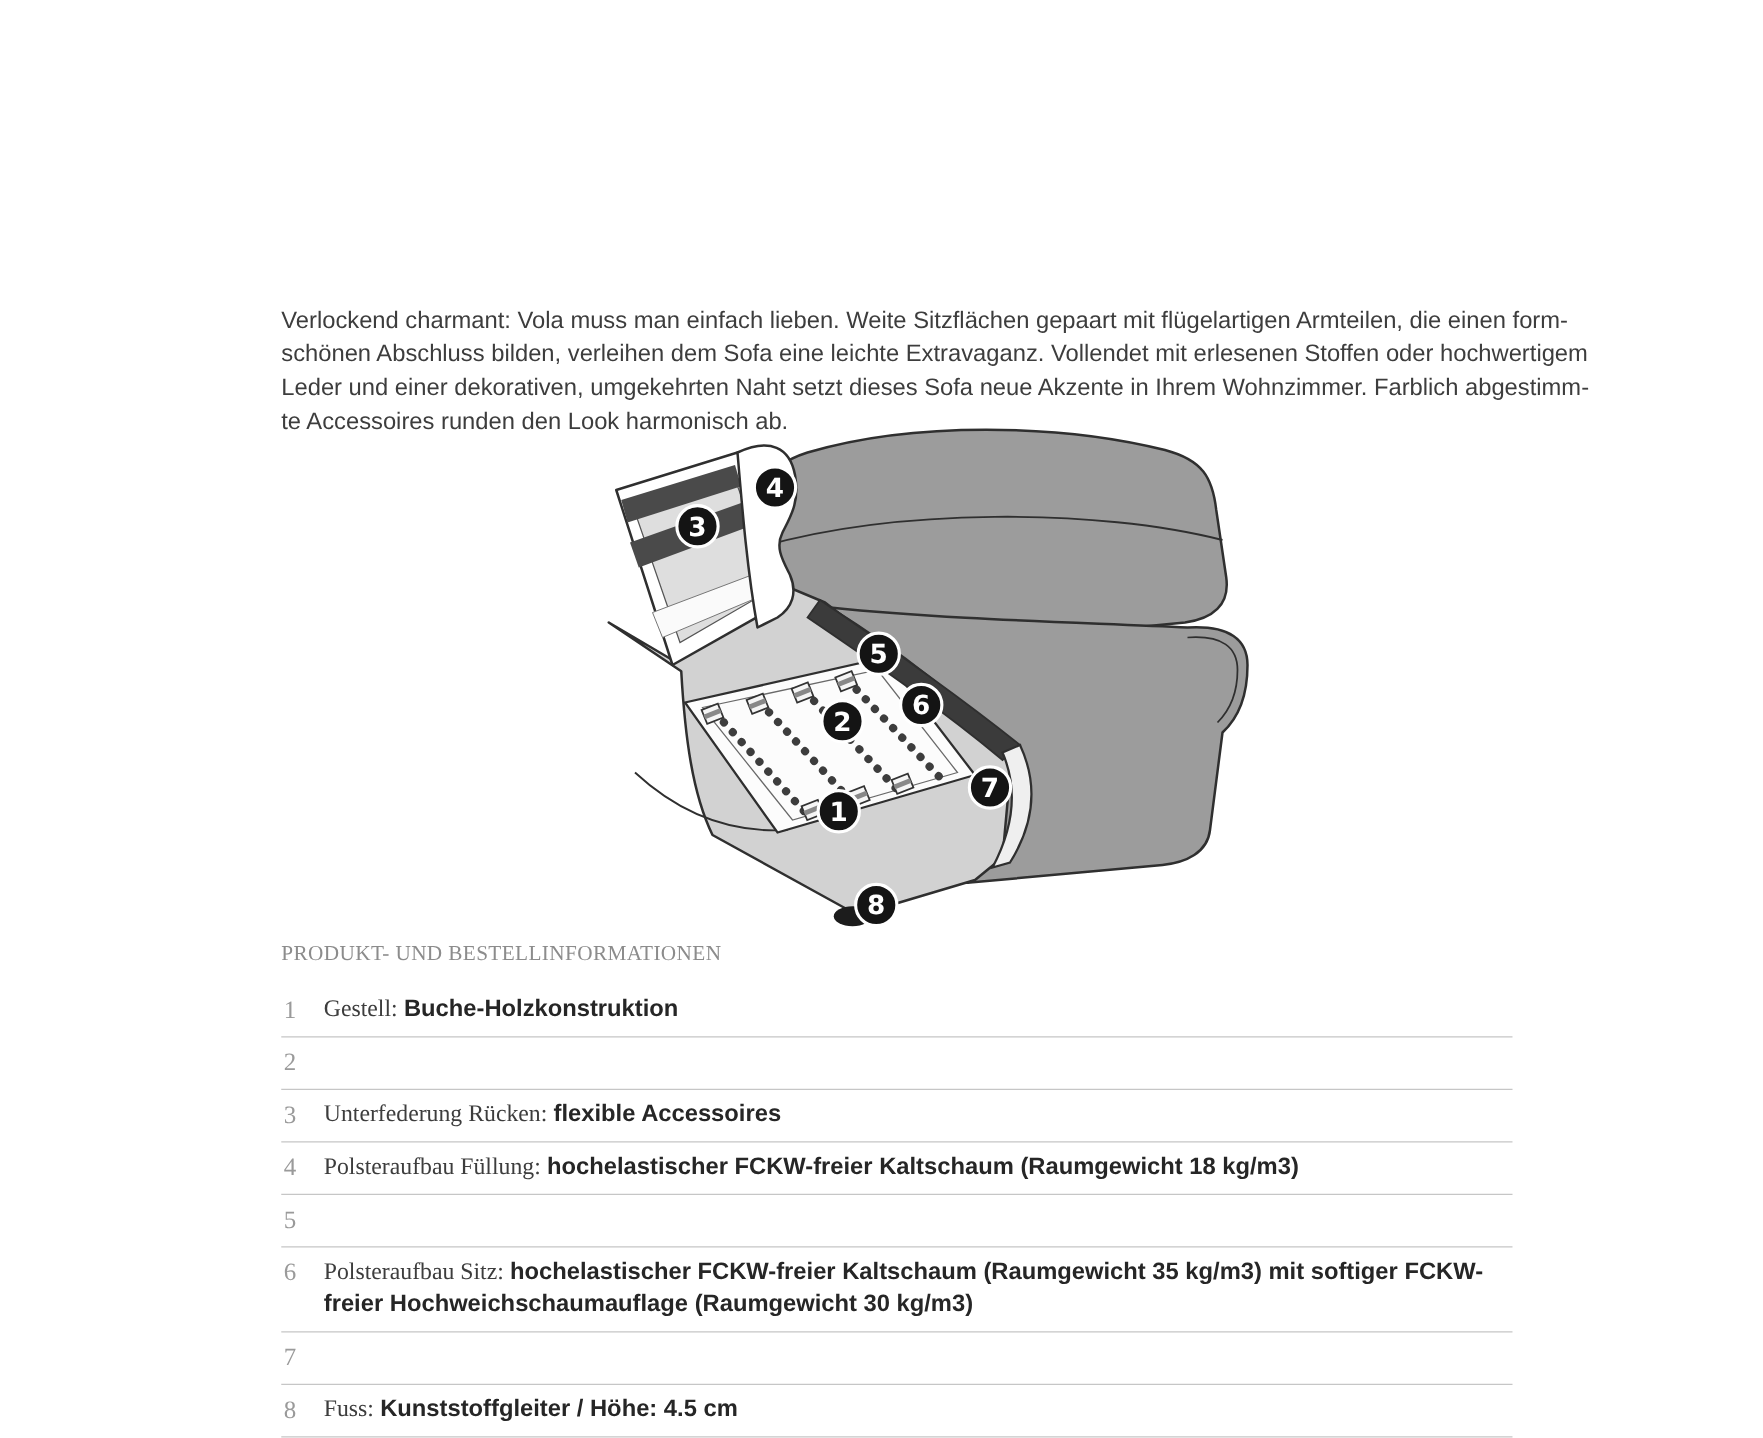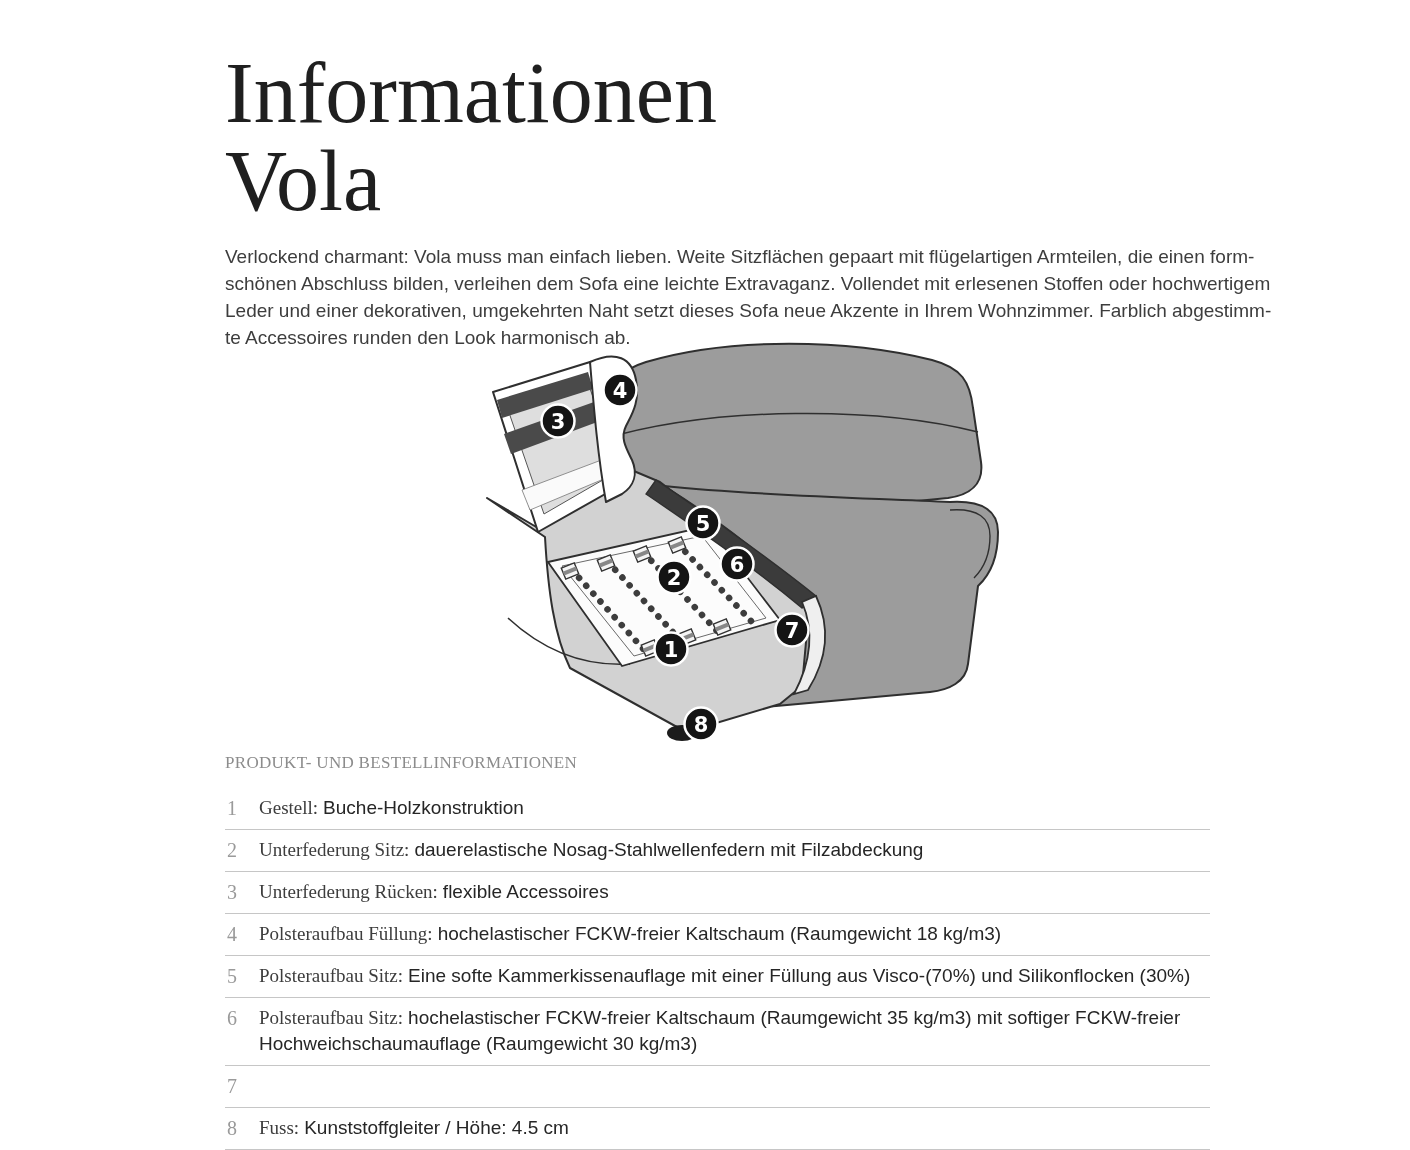--- a/index.html
+++ b/index.html
@@ -51,34 +51,32 @@
     font-size:20px;line-height:26px;
     color:var(--number-color,#9a9a9a);
     padding-left:2px;box-sizing:border-box;
   }
   .info-text{
     flex:1;max-width:951px;
     font-size:19px;line-height:26px;
     color:var(--body-color,#3d3d3d);
   }
   .info-label{font-weight:400;font-family:Liberation Serif, serif;}
-  .info-value{font-weight:400;color:#262626;margin-left:5px;}
+  .info-value{font-weight:700;color:#262626;margin-left:5px;}
 
   .callout-num{
     font-family:"DejaVu Sans", sans-serif;
     font-weight:bold;font-size:21px;
   }
 </style>
 </head>
 <body>
 
 <div class="page">
 
-  <h1 class="page-title">Informationen
-Vola</h1>
 
   <p class="intro-text">Verlockend charmant: Vola muss man einfach lieben. Weite Sitzflächen gepaart mit flügelartigen Armteilen, die einen form-
 schönen Abschluss bilden, verleihen dem Sofa eine leichte Extravaganz. Vollendet mit erlesenen Stoffen oder hochwertigem
 Leder und einer dekorativen, umgekehrten Naht setzt dieses Sofa neue Akzente in Ihrem Wohnzimmer. Farblich abgestimm-
 te Accessoires runden den Look harmonisch ab.</p>
 
   <div class="illustration">
     <svg width="570" height="415" viewBox="0 0 570 415">
 
       <path d="M 152,128 C 146,78 152,46 196,32 C 280,7 398,9 482,30 C 512,38 520,52 523,78 L 531,132 C 534,154 520,165 498,168 L 248,192 C 210,196 190,185 180,168 Z" fill="#9c9c9c" stroke="#2f2f2f" stroke-width="2" stroke-linejoin="round"></path>
@@ -189,44 +187,38 @@
     <div id="info-list">
   <div class="info-row">
     <div class="info-num">1</div>
     <div class="info-text">
       <span class="info-label">Gestell:</span><span class="info-value">Buche-Holzkonstruktion</span>
     </div>
   </div>
 
   <div class="info-row">
     <div class="info-num">2</div>
-    <div class="info-text">
-      <span class="info-label">Unterfederung Sitz:</span><span class="info-value">dauerelastische Nosag-Stahlwellenfedern mit Filzabdeckung</span>
-    </div>
   </div>
 
   <div class="info-row">
     <div class="info-num">3</div>
     <div class="info-text">
       <span class="info-label">Unterfederung Rücken:</span><span class="info-value">flexible Accessoires</span>
     </div>
   </div>
 
   <div class="info-row">
     <div class="info-num">4</div>
     <div class="info-text">
       <span class="info-label">Polsteraufbau Füllung:</span><span class="info-value">hochelastischer FCKW-freier Kaltschaum (Raumgewicht 18 kg/m3)</span>
     </div>
   </div>
 
   <div class="info-row">
     <div class="info-num">5</div>
-    <div class="info-text">
-      <span class="info-label">Polsteraufbau Sitz:</span><span class="info-value">Eine softe Kammerkissenauflage mit einer Füllung aus Visco-(70%) und Silikonflocken (30%)</span>
-    </div>
   </div>
 
   <div class="info-row">
     <div class="info-num">6</div>
     <div class="info-text">
       <span class="info-label">Polsteraufbau Sitz:</span><span class="info-value">hochelastischer FCKW-freier Kaltschaum (Raumgewicht 35 kg/m3) mit softiger FCKW-freier Hochweichschaumauflage (Raumgewicht 30 kg/m3)</span>
     </div>
   </div>
 
   <div class="info-row">

